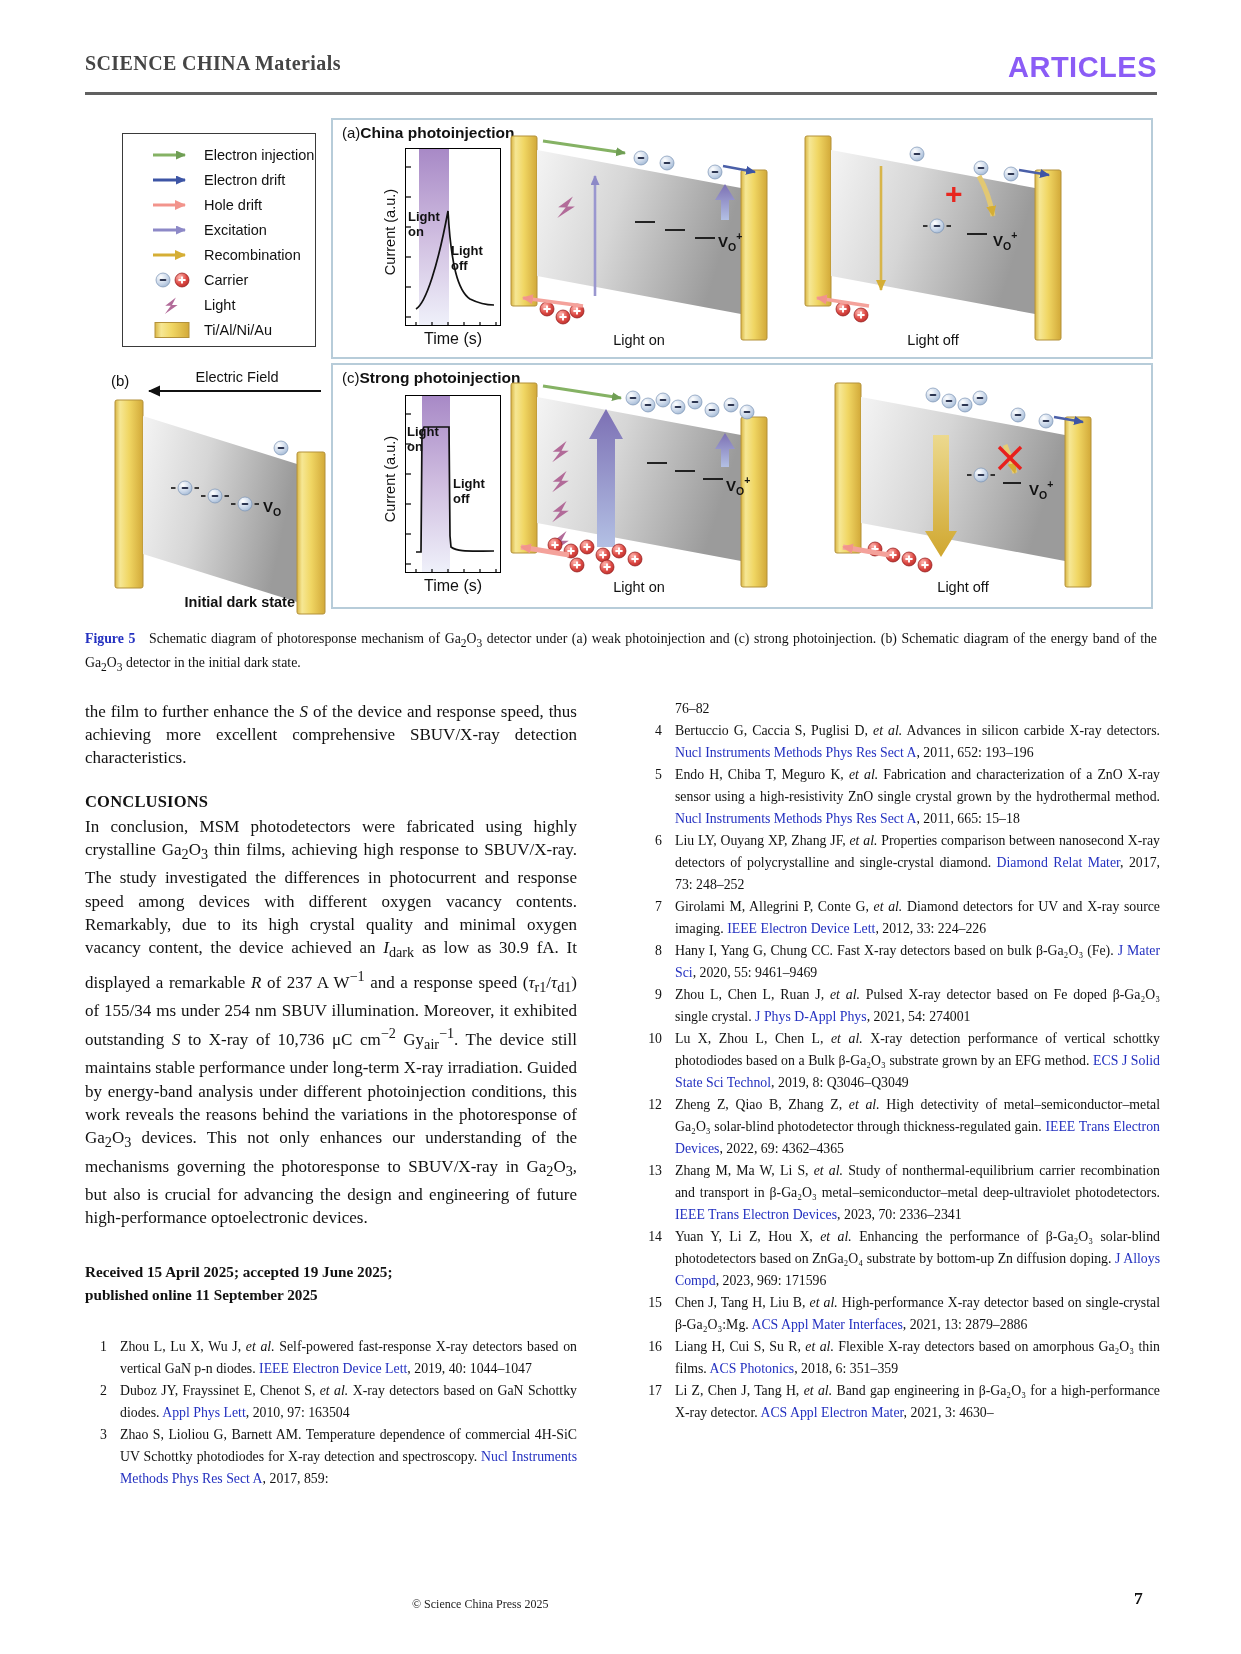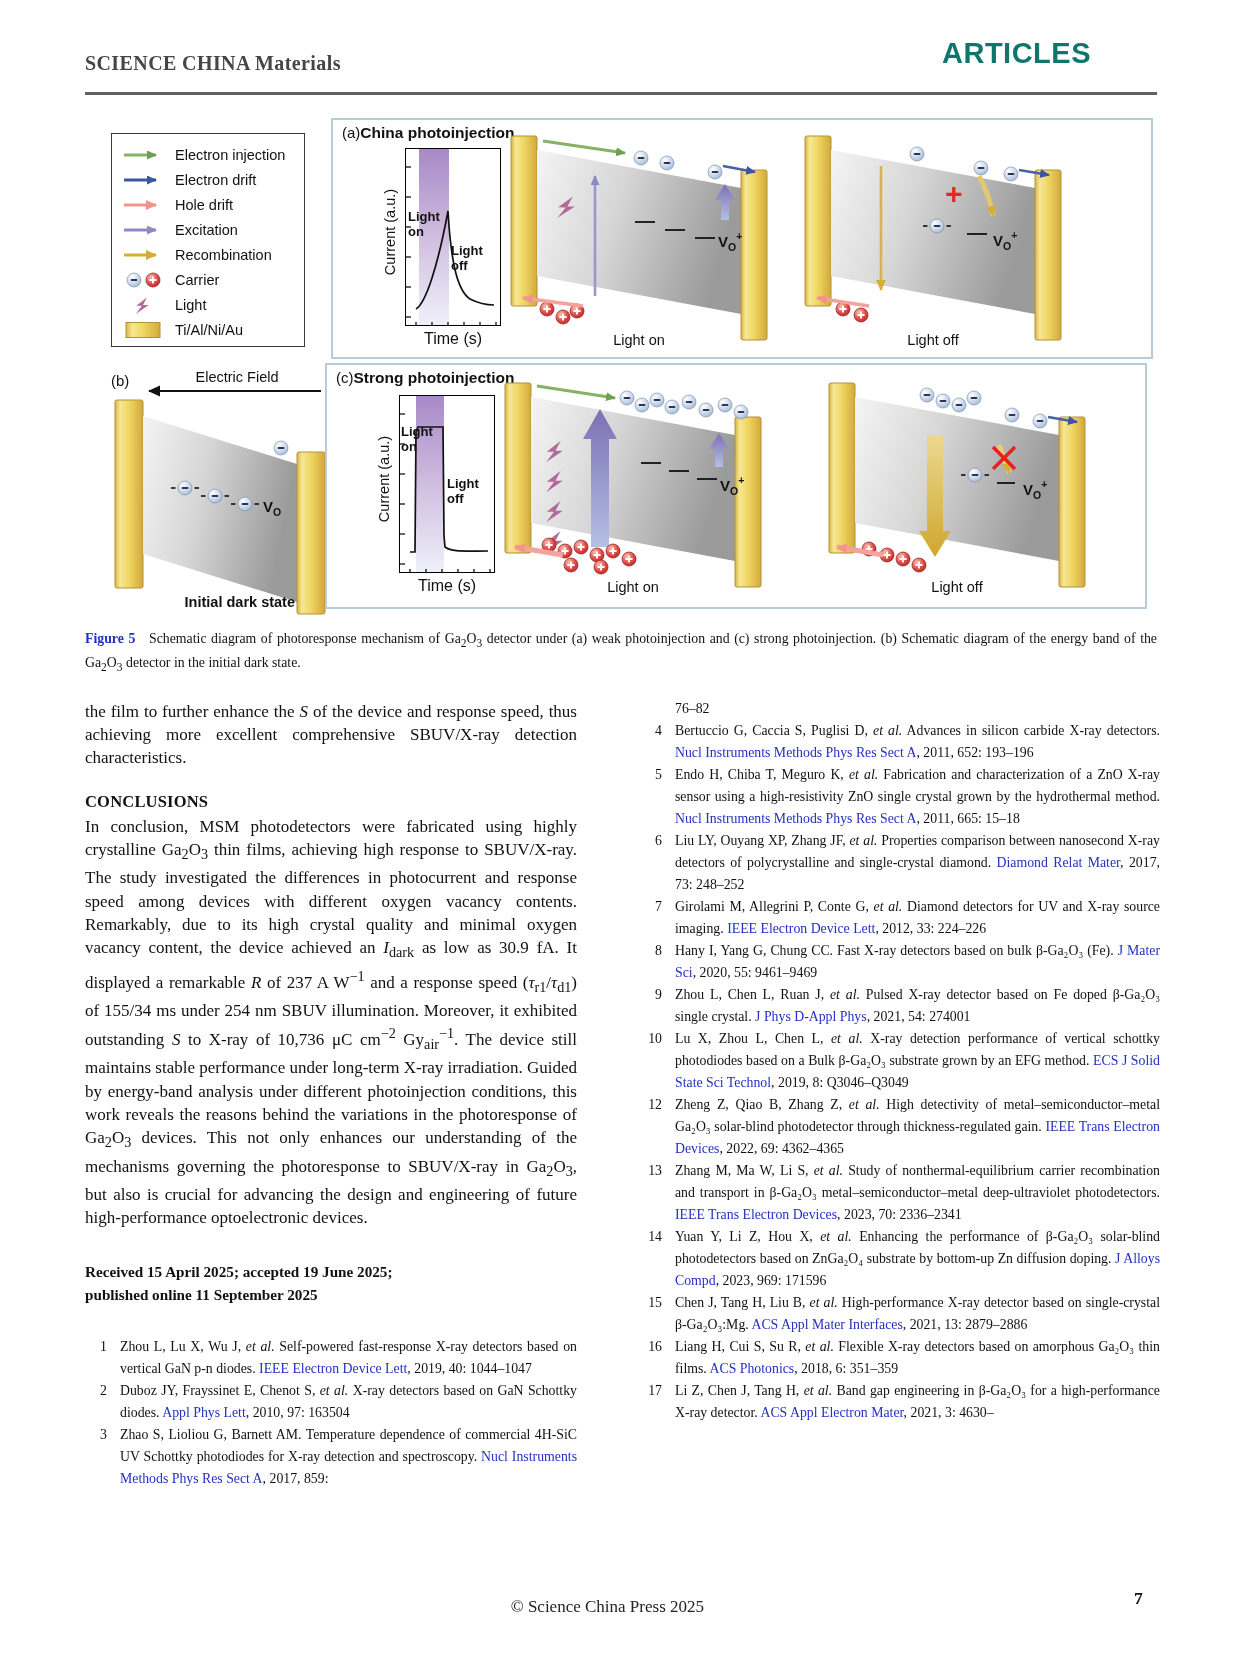--- a/index.html
+++ b/index.html
@@ -1,30 +1,30 @@
 <!DOCTYPE html>
 <html><head>
 <meta charset="utf-8">
 <style>
 *{margin:0;padding:0;box-sizing:border-box}
 html,body{background:#fff}
 body{width:1241px;height:1654px;position:relative;font-family:"Liberation Serif",serif;color:#111;overflow:hidden}
 .abs{position:absolute}
 .journal{left:85px;top:52px;font-size:20px;font-weight:bold;color:#454545;letter-spacing:.4px}
-.articles{left:942px;top:37px;width:215px;font-family:"Liberation Sans",sans-serif;font-size:29px;font-weight:bold;color:#0f766e;letter-spacing:.5px}
+.articles{left:942px;top:51px;width:215px;text-align:right;font-family:"Liberation Sans",sans-serif;font-size:29px;font-weight:bold;color:#8b5cf6;letter-spacing:.5px}
 .rule{left:85px;top:92px;width:1072px;height:3px;background:#606060}
 
 .fig{left:85px;top:118px;width:1072px;height:508px}
-.legend{left:26px;top:15px;width:194px;height:214px;border:1.5px solid #3a3a3a;background:#fff;padding:8px 0 0 10px}
+.legend{left:37px;top:15px;width:194px;height:214px;border:1.5px solid #3a3a3a;background:#fff;padding:8px 0 0 28px}
 .lrow{display:flex;align-items:center;height:25px;gap:7px}
 .licon{width:46px;flex:none;display:flex;align-items:center}
 .llab{font-family:"Liberation Sans",sans-serif;font-size:14.5px;white-space:nowrap}
 .panel{position:absolute;border:2px solid #b7ccd9;background:#fff}
 .pa{left:246px;top:0;width:822px;height:241px}
-.pc{left:240px;top:245px;width:822px;height:246px}
+.pc{left:246px;top:245px;width:822px;height:246px}
 .phead{position:absolute;left:9px;top:4px;font-family:"Liberation Sans",sans-serif;font-size:15px}
 .phead b{font-size:15.5px}
 .plot{position:absolute;left:44px;top:28px;width:140px;height:200px}
 .pc .plot{top:30px}
 .ylab{position:absolute;left:-71px;top:76px;width:168px;transform:rotate(-90deg);text-align:center;font-family:"Liberation Sans",sans-serif;font-size:14.5px}
 .plotsvg{position:absolute;left:28px;top:0;border:1.6px solid #000;background:#fff}
 .xlab{position:absolute;top:182px;left:22px;width:108px;text-align:center;font-family:"Liberation Sans",sans-serif;font-size:16px}
 .pnote{position:absolute;font-family:"Liberation Sans",sans-serif;font-weight:bold;font-size:13px;line-height:1.15;width:44px}
 .diag{position:absolute;width:260px;height:240px}
 .da1{left:176px;top:8px}
@@ -47,21 +47,21 @@
 p.body{font-size:17px;line-height:23.2px;text-align:justify}
 h2.conc{font-size:16.5px;margin:22px 0 3px;font-weight:bold;letter-spacing:.2px}
 .received{margin-top:30px;font-weight:bold;font-size:15.2px;line-height:23px}
 .received span{display:block}
 .reflist{margin-top:30px}
 .colR .reflist{margin-top:0}
 .ref-item{display:flex;font-size:13.8px;line-height:22px;text-align:justify}
 .ref-num{width:22px;text-align:right;flex:none}
 .ref-body{margin-left:13px;flex:1}
 .jlink{color:#2330c0}
-.copy{left:384px;top:1597px;width:320px;text-align:right;font-size:17px;color:#222}
+.copy{left:412px;top:1597px;width:320px;text-align:left;font-size:12px;color:#222}
 .pageno{left:1134px;top:1588px;font-size:17.5px;font-weight:bold}
 </style>
 </head>
 <body>
 
 <svg width="0" height="0" style="position:absolute" aria-hidden="true">
 <defs>
 <linearGradient id="gGold" x1="0" y1="0" x2="1" y2="0">
         <stop offset="0" stop-color="#d9b544"></stop>
         <stop offset="0.18" stop-color="#f6e794"></stop>

